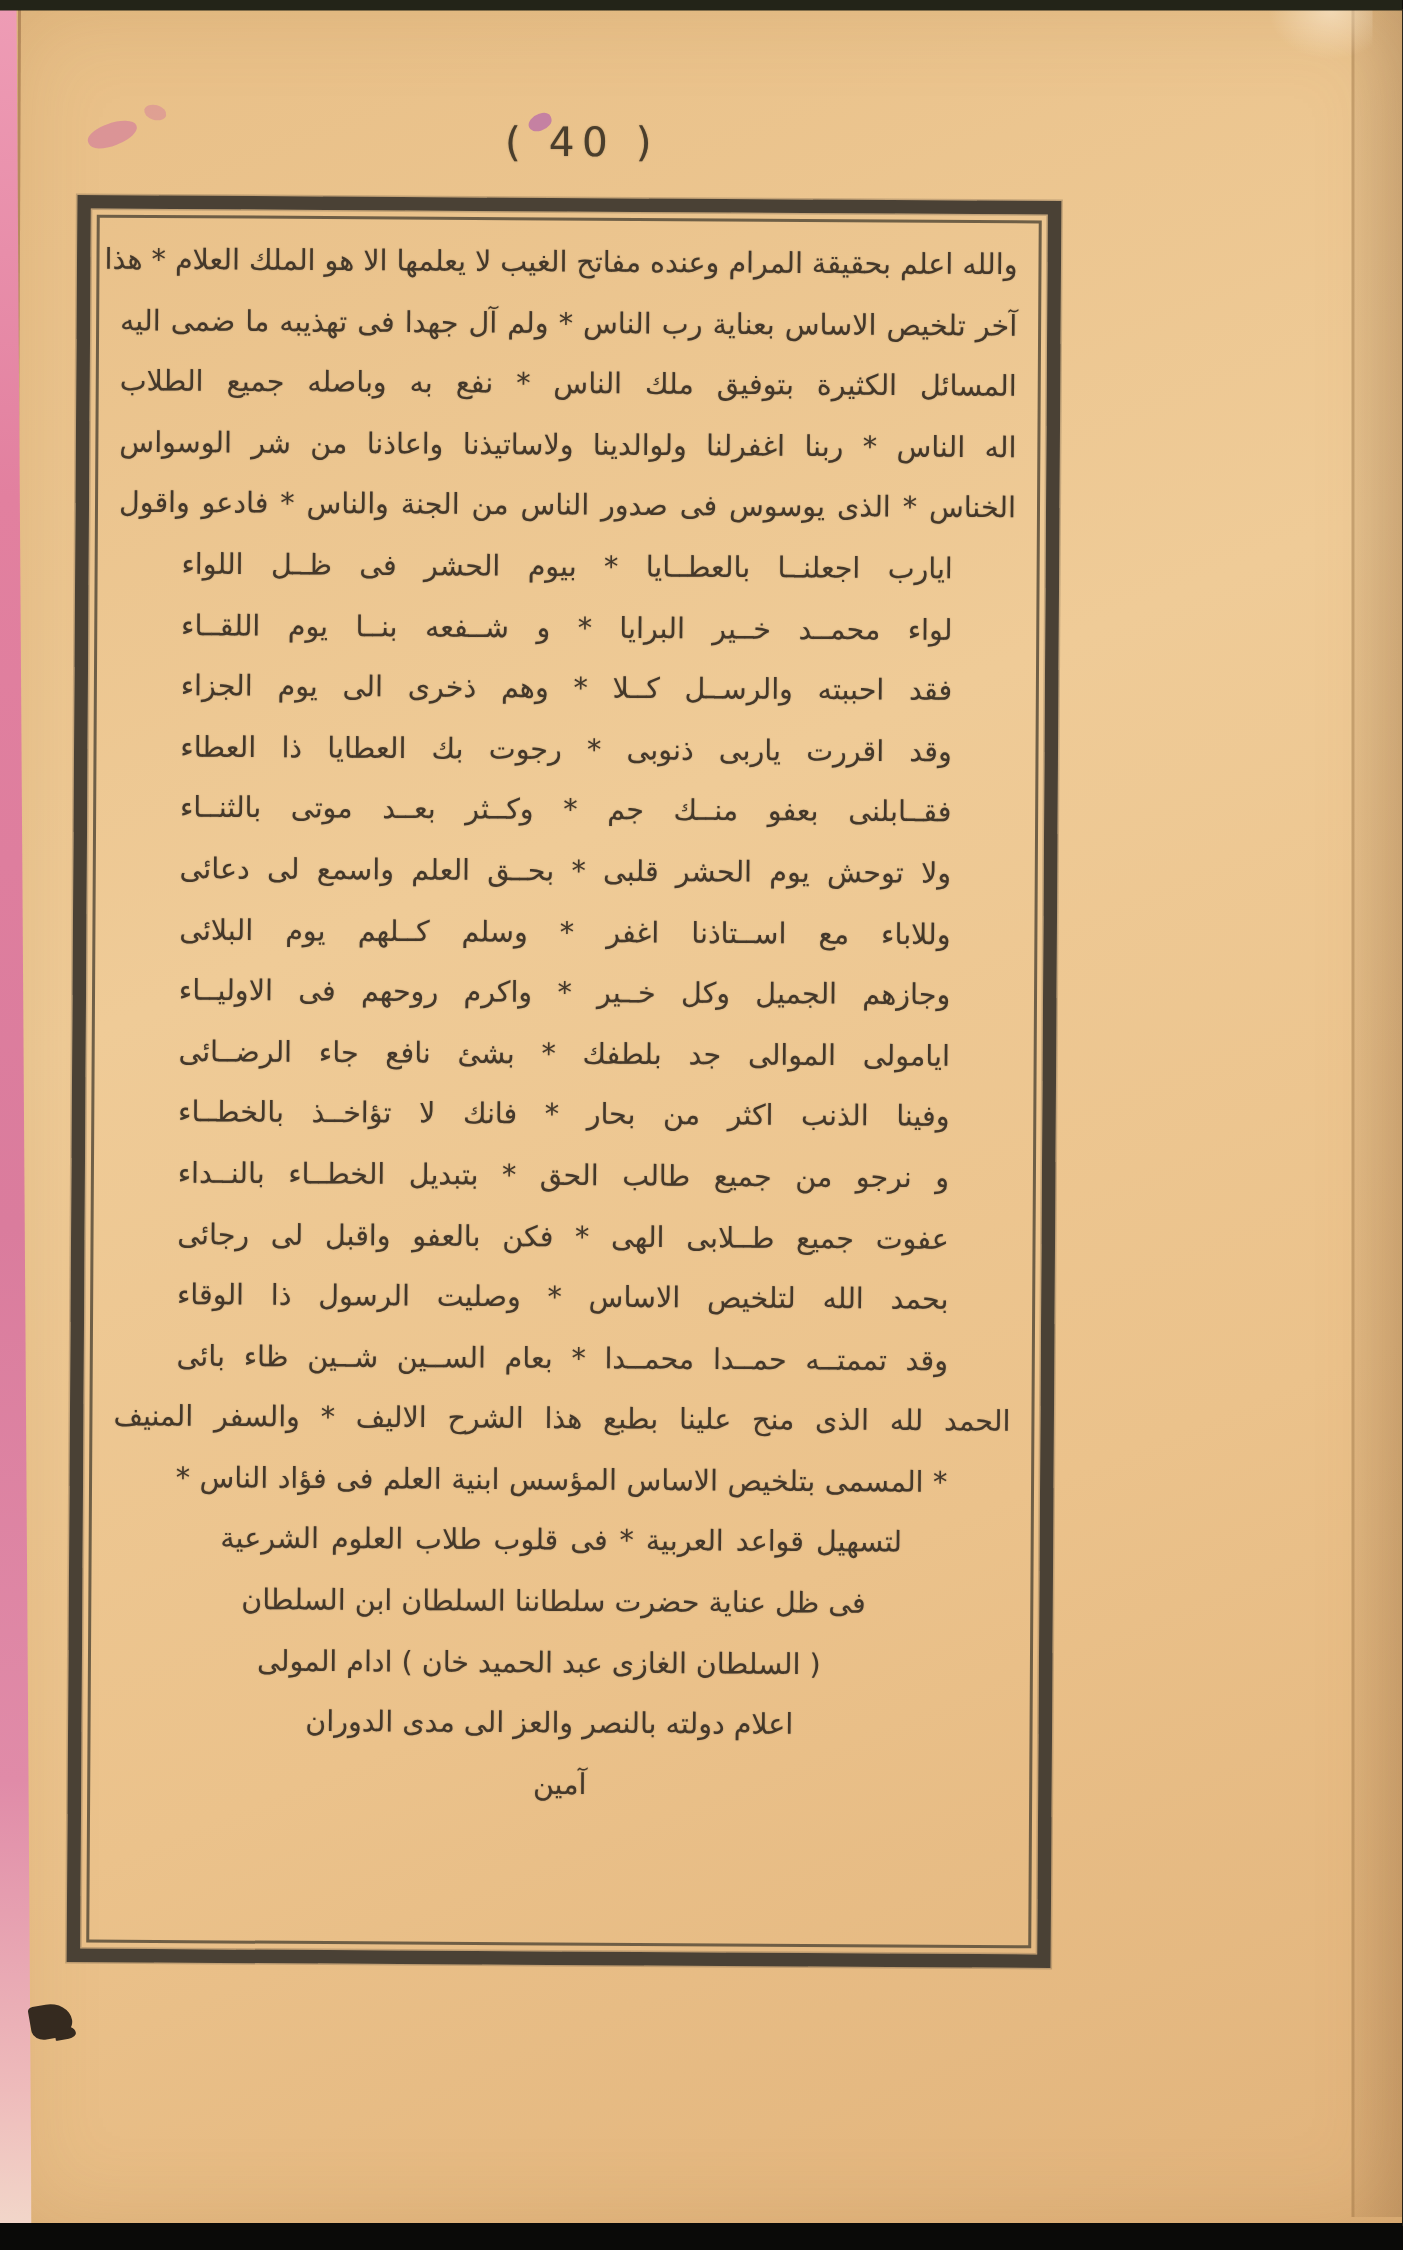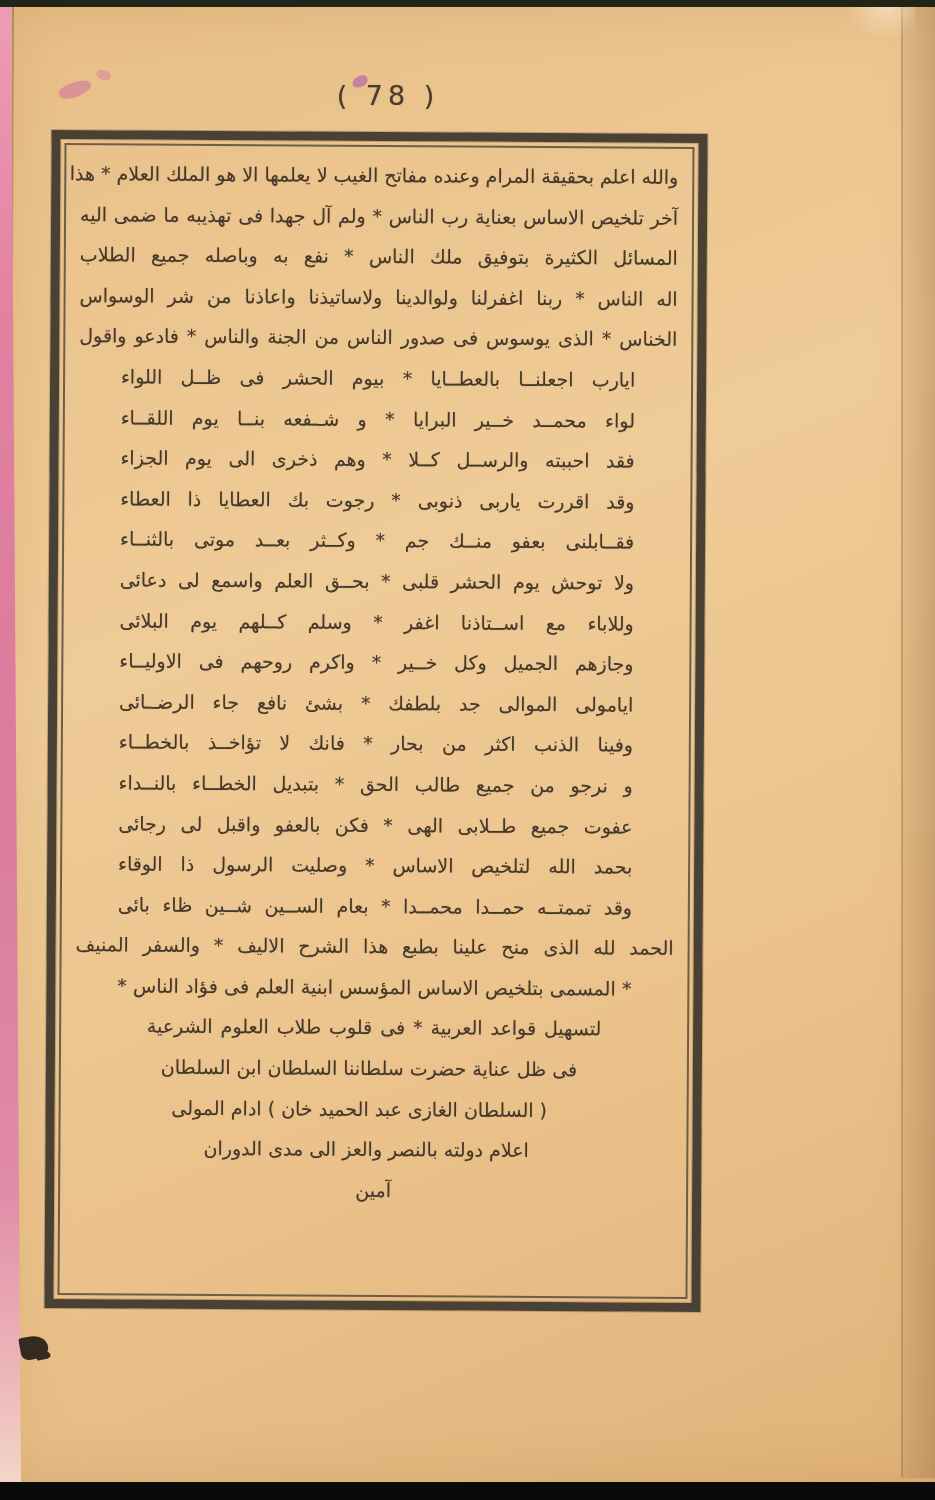--- a/index.html
+++ b/index.html
@@ -103,21 +103,21 @@
   <div class="right-shade"></div>
   <div class="corner-curl"></div>
   <div class="strip-top"></div>
   <div class="strip-bottom"></div>
 
   <div class="pink-smudge-a"></div>
   <div class="pink-smudge-b"></div>
   <div class="purple-dot"></div>
   <div class="ink-blot"></div>
 
-  <div class="page-number">( 78 )</div>
+  <div class="page-number">( 40 )</div>
 
   <div class="frame">
     <div class="inner-line"></div>
     <div class="text-area">
       <div class="line prose">والله اعلم بحقيقة المرام وعنده مفاتح الغيب لا يعلمها الا هو الملك العلام * هذا</div>
       <div class="line prose">آخر تلخيص الاساس بعناية رب الناس * ولم آل جهدا فى تهذيبه ما ضمى اليه</div>
       <div class="line prose">المسائل الكثيرة بتوفيق ملك الناس * نفع به وباصله جميع الطلاب</div>
       <div class="line prose">اله الناس * ربنا اغفرلنا ولوالدينا ولاساتيذنا واعاذنا من شر الوسواس</div>
       <div class="line prose">الخناس * الذى يوسوس فى صدور الناس من الجنة والناس * فادعو واقول</div>
       <div class="line verse">ايارب اجعلنــا بالعطــايا * بيوم الحشر فى ظــل اللواء</div>

